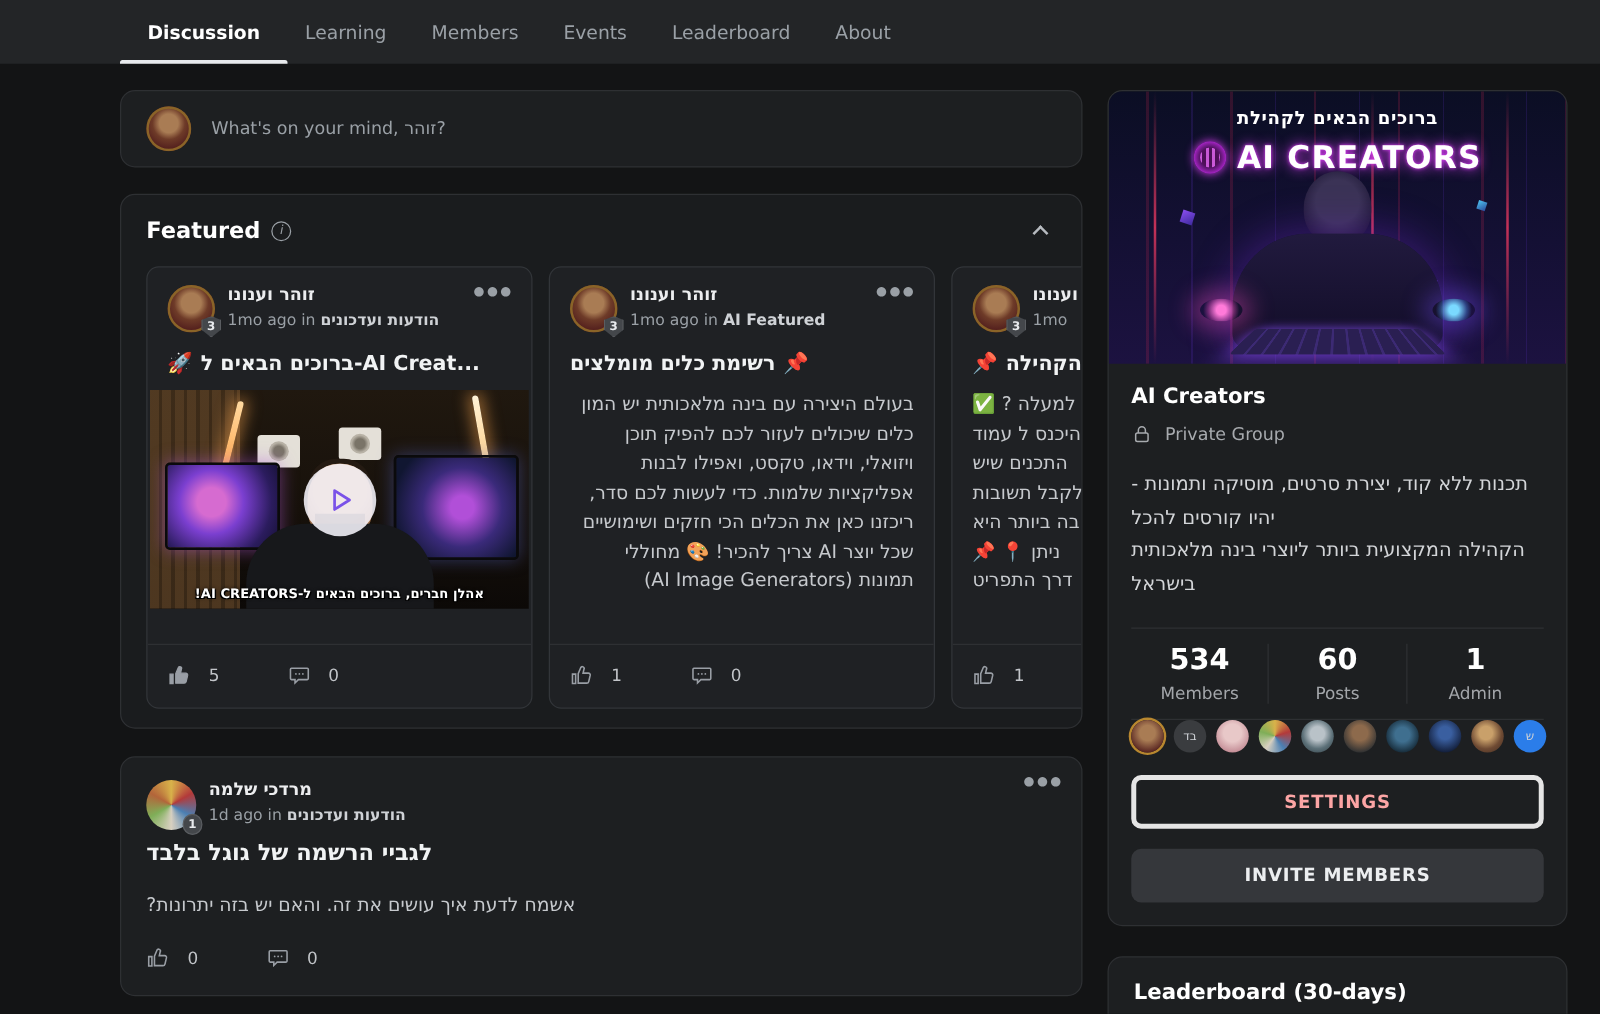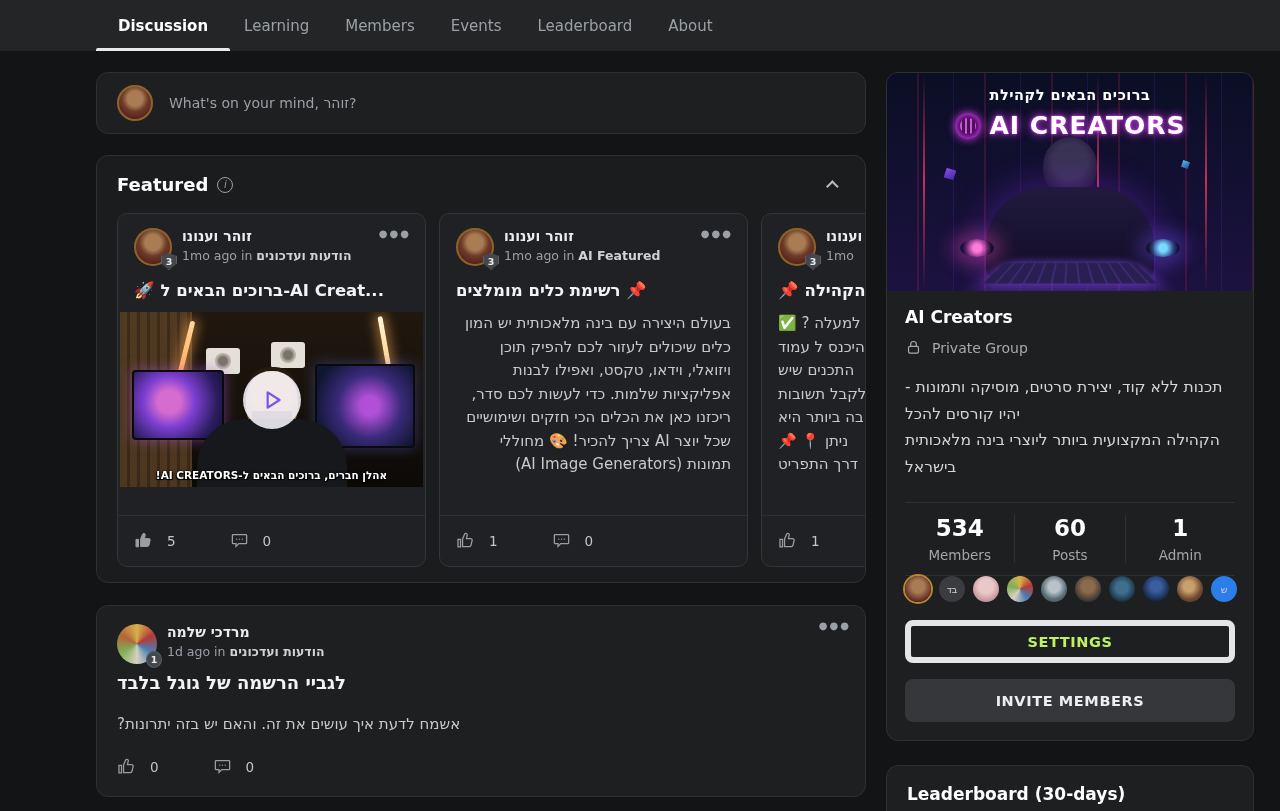--- a/index.html
+++ b/index.html
@@ -114,21 +114,21 @@
   .a2{ background:#3a3c3f; }
   .a3{ background:radial-gradient(circle at 50% 40%, #e8c8c8 0 35%, #c58f98 75%, #8f5560 100%); }
   .a4{ background:conic-gradient(#d8b24a,#b33a3a,#4a7fb3,#d8d0c0,#7fae58,#d8b24a); }
   .a5{ background:radial-gradient(circle at 50% 42%, #b9c2c8 0 28%, #5c7078 60%, #2d3a40 100%); }
   .a6{ background:radial-gradient(circle at 50% 40%, #8d6a4c 0 30%, #333 75%); }
   .a7{ background:radial-gradient(circle at 50% 45%, #3f6f8f 0 30%, #122430 80%); }
   .a8{ background:radial-gradient(circle at 50% 40%, #3a5fa0 0 25%, #101a33 80%); }
   .a9{ background:radial-gradient(circle at 45% 40%, #c9a06a 0 25%, #6e4a33 60%, #402a20 100%); }
   .a10{ background:#2b7de9; color:#fff; }
   .btn { margin-top:18px; height:43px; width:100%; border-radius:8px; display:flex; align-items:center; justify-content:center; font-size:14.5px; font-weight:bold; letter-spacing:.6px; cursor:pointer; font-family:inherit; }
-  .btn-settings { border:6px solid #e5e5e5; background:transparent; color:#bef264; }
+  .btn-settings { border:4px solid #e5e5e5; background:transparent; color:#fca5a5; }
   .btn-invite { margin-top:16px; border:none; background:#35373b; color:#eceef0; }
   .lb-card { margin-top:24px; padding:18px 20px; height:60px; }
   .lb-title { font-size:17px; font-weight:bold; color:#fff; }
   svg { display:block; }
 </style>
 </head>
 <body>
 
 <nav class="topnav">
   <div class="tab active">Discussion</div>

